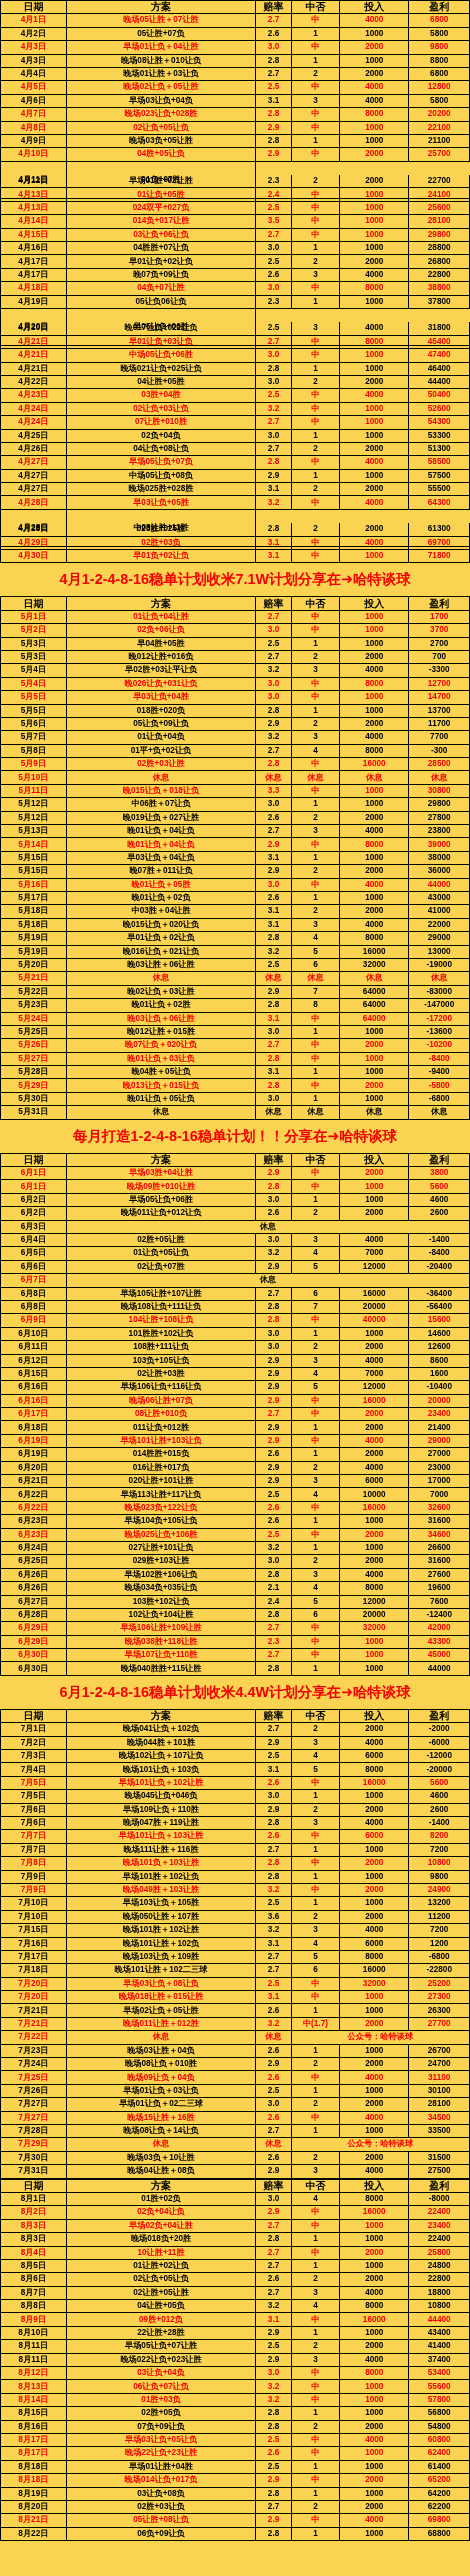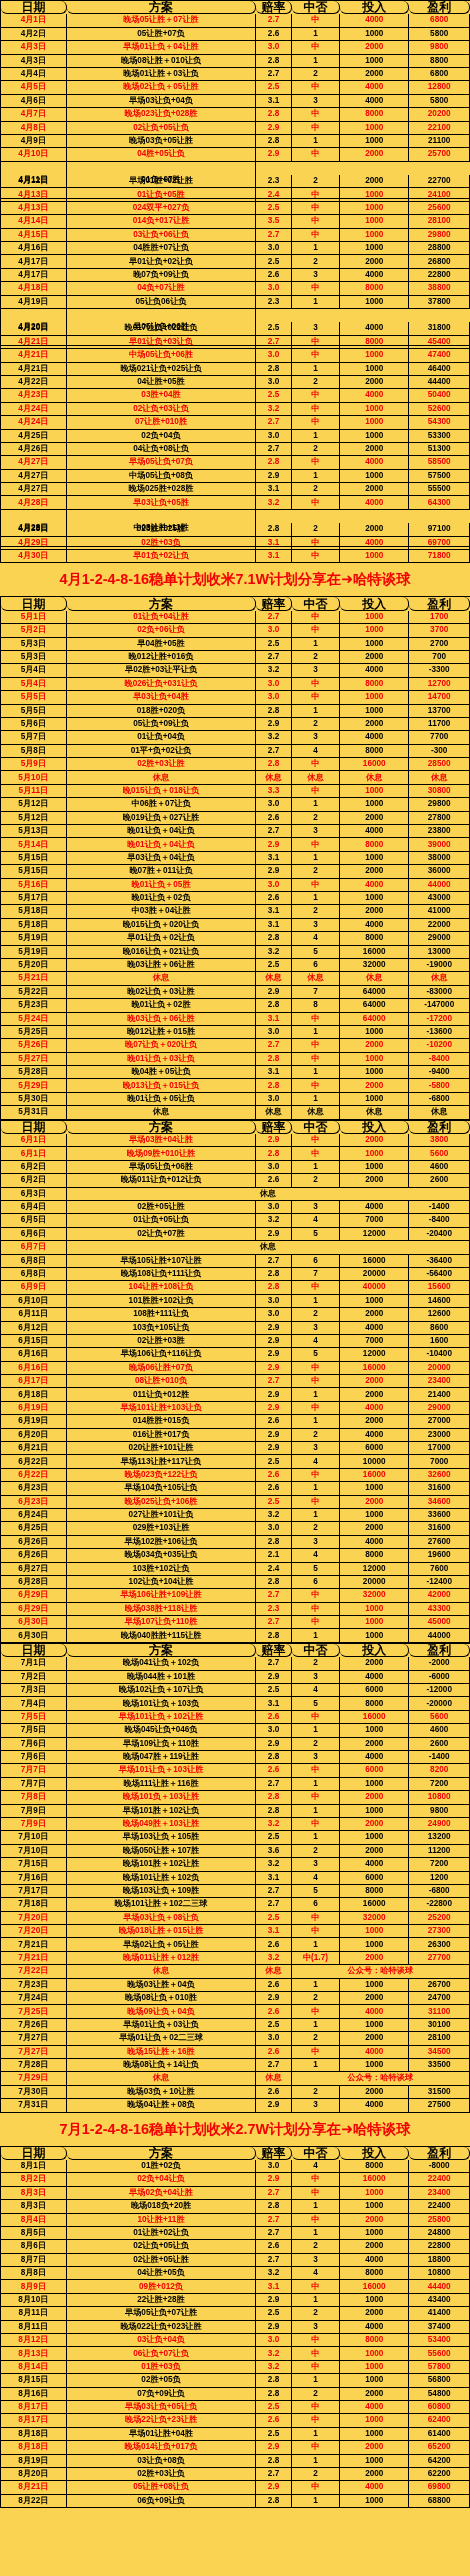--- a/index.html
+++ b/index.html
@@ -19,21 +19,21 @@
   .cell{
     border-right:1px solid #000;
     border-bottom:1px solid #000;
     display:flex;align-items:center;justify-content:center;
     font-size:8.2px;
     color:#000;
     white-space:nowrap;
     overflow:hidden;
     line-height:1;
   }
-  .hdr .cell{font-size:12px;border-radius:6px;}
+  .hdr .cell{font-size:10px;}
   .red{color:#F30000;}
   .sp2{grid-column:span 2;margin-top:36px;}
   .sp3{grid-column:span 3;font-family:Liberation Serif, serif;}
   .sp5{grid-column:span 5;}
   .banner{
     height:33px;
     display:flex;align-items:center;justify-content:center;
     font-size:14.4px;
     letter-spacing:0px;
     text-align:center;
@@ -351,21 +351,21 @@
         <div class="cell">中08让胜+11胜</div>
         <div class="cell sp2">公众号</div>
         <div class="cell sp2">哈特谈球</div>
       </div>
       <div class="row">
         <div class="cell">4月28日</div>
         <div class="cell">023胜+025胜</div>
         <div class="cell">2.8</div>
         <div class="cell">2</div>
         <div class="cell">2000</div>
-        <div class="cell">97100</div>
+        <div class="cell">61300</div>
       </div>
       <div class="row">
         <div class="cell red">4月29日</div>
         <div class="cell red">02胜+03负</div>
         <div class="cell red">3.1</div>
         <div class="cell red">中</div>
         <div class="cell red">4000</div>
         <div class="cell red">69700</div>
       </div>
       <div class="row">
@@ -685,20 +685,21 @@
       </div>
       <div class="row">
         <div class="cell">5月31日</div>
         <div class="cell">休息</div>
         <div class="cell">休息</div>
         <div class="cell">休息</div>
         <div class="cell">休息</div>
         <div class="cell">休息</div>
       </div>
     </div>
+    <div class="banner red">每月打造1-2-4-8-16稳单计划！！分享在➜哈特谈球</div>
     <div class="tbl">
       <div class="row hdr">
         <div class="cell">日期</div>
         <div class="cell">方案</div>
         <div class="cell">赔率</div>
         <div class="cell">中否</div>
         <div class="cell">投入</div>
         <div class="cell">盈利</div>
       </div>
       <div class="row">
@@ -916,21 +917,21 @@
         <div class="cell red">中</div>
         <div class="cell red">2000</div>
         <div class="cell red">34600</div>
       </div>
       <div class="row">
         <div class="cell">6月24日</div>
         <div class="cell">027让胜+101让负</div>
         <div class="cell">3.2</div>
         <div class="cell">1</div>
         <div class="cell">1000</div>
-        <div class="cell">33600</div>
+        <div class="cell">26600</div>
       </div>
       <div class="row">
         <div class="cell">6月25日</div>
         <div class="cell">029胜+103让胜</div>
         <div class="cell">3.0</div>
         <div class="cell">2</div>
         <div class="cell">2000</div>
         <div class="cell">31600</div>
       </div>
       <div class="row">
@@ -989,311 +990,311 @@
         <div class="cell red">1000</div>
         <div class="cell red">45000</div>
       </div>
       <div class="row">
         <div class="cell">6月30日</div>
         <div class="cell">晚场040胜胜+115让胜</div>
         <div class="cell">2.8</div>
         <div class="cell">1</div>
         <div class="cell">1000</div>
         <div class="cell">44000</div>
+      </div>
+    </div>
+    <div class="banner red">6月1-2-4-8-16稳单计划收米4.4W计划分享在➜哈特谈球</div>
+    <div class="tbl">
+      <div class="row hdr">
+        <div class="cell">日期</div>
+        <div class="cell">方案</div>
+        <div class="cell">赔率</div>
+        <div class="cell">中否</div>
+        <div class="cell">投入</div>
+        <div class="cell">盈利</div>
+      </div>
+      <div class="row">
+        <div class="cell">7月1日</div>
+        <div class="cell">晚场041让负＋102负</div>
+        <div class="cell">2.7</div>
+        <div class="cell">2</div>
+        <div class="cell">2000</div>
+        <div class="cell">-2000</div>
+      </div>
+      <div class="row">
+        <div class="cell">7月2日</div>
+        <div class="cell">晚场044胜＋101胜</div>
+        <div class="cell">2.9</div>
+        <div class="cell">3</div>
+        <div class="cell">4000</div>
+        <div class="cell">-6000</div>
+      </div>
+      <div class="row">
+        <div class="cell">7月3日</div>
+        <div class="cell">晚场102让负＋107让负</div>
+        <div class="cell">2.5</div>
+        <div class="cell">4</div>
+        <div class="cell">6000</div>
+        <div class="cell">-12000</div>
+      </div>
+      <div class="row">
+        <div class="cell">7月4日</div>
+        <div class="cell">晚场101让负＋103负</div>
+        <div class="cell">3.1</div>
+        <div class="cell">5</div>
+        <div class="cell">8000</div>
+        <div class="cell">-20000</div>
+      </div>
+      <div class="row">
+        <div class="cell red">7月5日</div>
+        <div class="cell red">早场101让负＋102让胜</div>
+        <div class="cell red">2.6</div>
+        <div class="cell red">中</div>
+        <div class="cell red">16000</div>
+        <div class="cell red">5600</div>
+      </div>
+      <div class="row">
+        <div class="cell">7月5日</div>
+        <div class="cell">晚场045让负+046负</div>
+        <div class="cell">3.0</div>
+        <div class="cell">1</div>
+        <div class="cell">1000</div>
+        <div class="cell">4600</div>
+      </div>
+      <div class="row">
+        <div class="cell">7月6日</div>
+        <div class="cell">早场109让负＋110胜</div>
+        <div class="cell">2.9</div>
+        <div class="cell">2</div>
+        <div class="cell">2000</div>
+        <div class="cell">2600</div>
+      </div>
+      <div class="row">
+        <div class="cell">7月6日</div>
+        <div class="cell">晚场047胜＋119让胜</div>
+        <div class="cell">2.8</div>
+        <div class="cell">3</div>
+        <div class="cell">4000</div>
+        <div class="cell">-1400</div>
+      </div>
+      <div class="row">
+        <div class="cell red">7月7日</div>
+        <div class="cell red">早场101让负＋103让胜</div>
+        <div class="cell red">2.6</div>
+        <div class="cell red">中</div>
+        <div class="cell red">6000</div>
+        <div class="cell red">8200</div>
+      </div>
+      <div class="row">
+        <div class="cell">7月7日</div>
+        <div class="cell">晚场111让胜＋116胜</div>
+        <div class="cell">2.7</div>
+        <div class="cell">1</div>
+        <div class="cell">1000</div>
+        <div class="cell">7200</div>
+      </div>
+      <div class="row">
+        <div class="cell red">7月8日</div>
+        <div class="cell red">晚场101负＋103让胜</div>
+        <div class="cell red">2.8</div>
+        <div class="cell red">中</div>
+        <div class="cell red">2000</div>
+        <div class="cell red">10800</div>
+      </div>
+      <div class="row">
+        <div class="cell">7月9日</div>
+        <div class="cell">早场101胜＋102让负</div>
+        <div class="cell">2.8</div>
+        <div class="cell">1</div>
+        <div class="cell">1000</div>
+        <div class="cell">9800</div>
+      </div>
+      <div class="row">
+        <div class="cell red">7月9日</div>
+        <div class="cell red">晚场049胜＋103让胜</div>
+        <div class="cell red">3.2</div>
+        <div class="cell red">中</div>
+        <div class="cell red">2000</div>
+        <div class="cell red">24900</div>
+      </div>
+      <div class="row">
+        <div class="cell">7月10日</div>
+        <div class="cell">早场103让负＋105胜</div>
+        <div class="cell">2.5</div>
+        <div class="cell">1</div>
+        <div class="cell">1000</div>
+        <div class="cell">13200</div>
+      </div>
+      <div class="row">
+        <div class="cell">7月10日</div>
+        <div class="cell">晚场050让胜＋107胜</div>
+        <div class="cell">3.6</div>
+        <div class="cell">2</div>
+        <div class="cell">2000</div>
+        <div class="cell">11200</div>
+      </div>
+      <div class="row">
+        <div class="cell">7月15日</div>
+        <div class="cell">晚场101胜＋102让胜</div>
+        <div class="cell">3.2</div>
+        <div class="cell">3</div>
+        <div class="cell">4000</div>
+        <div class="cell">7200</div>
+      </div>
+      <div class="row">
+        <div class="cell">7月16日</div>
+        <div class="cell">晚场101让胜＋102负</div>
+        <div class="cell">3.1</div>
+        <div class="cell">4</div>
+        <div class="cell">6000</div>
+        <div class="cell">1200</div>
+      </div>
+      <div class="row">
+        <div class="cell">7月17日</div>
+        <div class="cell">晚场103让负＋109胜</div>
+        <div class="cell">2.7</div>
+        <div class="cell">5</div>
+        <div class="cell">8000</div>
+        <div class="cell">-6800</div>
+      </div>
+      <div class="row">
+        <div class="cell">7月18日</div>
+        <div class="cell">晚场101让胜＋102二三球</div>
+        <div class="cell">2.7</div>
+        <div class="cell">6</div>
+        <div class="cell">16000</div>
+        <div class="cell">-22800</div>
+      </div>
+      <div class="row">
+        <div class="cell red">7月20日</div>
+        <div class="cell red">早场03让负＋08让负</div>
+        <div class="cell red">2.5</div>
+        <div class="cell red">中</div>
+        <div class="cell red">32000</div>
+        <div class="cell red">25200</div>
+      </div>
+      <div class="row">
+        <div class="cell red">7月20日</div>
+        <div class="cell red">晚场018让胜＋015让胜</div>
+        <div class="cell red">3.1</div>
+        <div class="cell red">中</div>
+        <div class="cell red">1000</div>
+        <div class="cell red">27300</div>
+      </div>
+      <div class="row">
+        <div class="cell">7月21日</div>
+        <div class="cell">早场02让负＋05让胜</div>
+        <div class="cell">2.6</div>
+        <div class="cell">1</div>
+        <div class="cell">1000</div>
+        <div class="cell">26300</div>
+      </div>
+      <div class="row">
+        <div class="cell red">7月21日</div>
+        <div class="cell red">晚场011让胜＋012胜</div>
+        <div class="cell red">3.2</div>
+        <div class="cell red">中(1.7)</div>
+        <div class="cell red">2000</div>
+        <div class="cell red">27700</div>
+      </div>
+      <div class="row">
+        <div class="cell red">7月22日</div>
+        <div class="cell red">休息</div>
+        <div class="cell red">休息</div>
+        <div class="cell red sp3">公众号：哈特谈球</div>
+      </div>
+      <div class="row">
+        <div class="cell">7月23日</div>
+        <div class="cell">晚场03让胜＋04负</div>
+        <div class="cell">2.6</div>
+        <div class="cell">1</div>
+        <div class="cell">1000</div>
+        <div class="cell">26700</div>
+      </div>
+      <div class="row">
+        <div class="cell">7月24日</div>
+        <div class="cell">晚场08让负＋010胜</div>
+        <div class="cell">2.9</div>
+        <div class="cell">2</div>
+        <div class="cell">2000</div>
+        <div class="cell">24700</div>
+      </div>
+      <div class="row">
+        <div class="cell red">7月25日</div>
+        <div class="cell red">晚场09让负＋04负</div>
+        <div class="cell red">2.6</div>
+        <div class="cell red">中</div>
+        <div class="cell red">4000</div>
+        <div class="cell red">31100</div>
+      </div>
+      <div class="row">
+        <div class="cell">7月26日</div>
+        <div class="cell">早场01让负＋03让负</div>
+        <div class="cell">2.5</div>
+        <div class="cell">1</div>
+        <div class="cell">1000</div>
+        <div class="cell">30100</div>
+      </div>
+      <div class="row">
+        <div class="cell">7月27日</div>
+        <div class="cell">早场01让负＋02二三球</div>
+        <div class="cell">3.0</div>
+        <div class="cell">2</div>
+        <div class="cell">2000</div>
+        <div class="cell">28100</div>
+      </div>
+      <div class="row">
+        <div class="cell red">7月27日</div>
+        <div class="cell red">晚场15让胜＋16胜</div>
+        <div class="cell red">2.6</div>
+        <div class="cell red">中</div>
+        <div class="cell red">4000</div>
+        <div class="cell red">34500</div>
+      </div>
+      <div class="row">
+        <div class="cell">7月28日</div>
+        <div class="cell">晚场08让负＋14让负</div>
+        <div class="cell">2.7</div>
+        <div class="cell">1</div>
+        <div class="cell">1000</div>
+        <div class="cell">33500</div>
+      </div>
+      <div class="row">
+        <div class="cell red">7月29日</div>
+        <div class="cell red">休息</div>
+        <div class="cell red">休息</div>
+        <div class="cell red sp3">公众号：哈特谈球</div>
+      </div>
+      <div class="row">
+        <div class="cell">7月30日</div>
+        <div class="cell">晚场03负＋10让胜</div>
+        <div class="cell">2.6</div>
+        <div class="cell">2</div>
+        <div class="cell">2000</div>
+        <div class="cell">31500</div>
+      </div>
+      <div class="row">
+        <div class="cell">7月31日</div>
+        <div class="cell">晚场04让胜＋08负</div>
+        <div class="cell">2.9</div>
+        <div class="cell">3</div>
+        <div class="cell">4000</div>
+        <div class="cell">27500</div>
       </div>
     </div>
     <div class="tbl">
       <div class="row hdr">
         <div class="cell">日期</div>
         <div class="cell">方案</div>
         <div class="cell">赔率</div>
         <div class="cell">中否</div>
         <div class="cell">投入</div>
         <div class="cell">盈利</div>
       </div>
       <div class="row">
-        <div class="cell">7月1日</div>
-        <div class="cell">晚场041让负＋102负</div>
-        <div class="cell">2.7</div>
-        <div class="cell">2</div>
-        <div class="cell">2000</div>
-        <div class="cell">-2000</div>
-      </div>
-      <div class="row">
-        <div class="cell">7月2日</div>
-        <div class="cell">晚场044胜＋101胜</div>
-        <div class="cell">2.9</div>
-        <div class="cell">3</div>
-        <div class="cell">4000</div>
-        <div class="cell">-6000</div>
-      </div>
-      <div class="row">
-        <div class="cell">7月3日</div>
-        <div class="cell">晚场102让负＋107让负</div>
-        <div class="cell">2.5</div>
-        <div class="cell">4</div>
-        <div class="cell">6000</div>
-        <div class="cell">-12000</div>
-      </div>
-      <div class="row">
-        <div class="cell">7月4日</div>
-        <div class="cell">晚场101让负＋103负</div>
-        <div class="cell">3.1</div>
-        <div class="cell">5</div>
-        <div class="cell">8000</div>
-        <div class="cell">-20000</div>
-      </div>
-      <div class="row">
-        <div class="cell red">7月5日</div>
-        <div class="cell red">早场101让负＋102让胜</div>
-        <div class="cell red">2.6</div>
-        <div class="cell red">中</div>
-        <div class="cell red">16000</div>
-        <div class="cell red">5600</div>
-      </div>
-      <div class="row">
-        <div class="cell">7月5日</div>
-        <div class="cell">晚场045让负+046负</div>
-        <div class="cell">3.0</div>
-        <div class="cell">1</div>
-        <div class="cell">1000</div>
-        <div class="cell">4600</div>
-      </div>
-      <div class="row">
-        <div class="cell">7月6日</div>
-        <div class="cell">早场109让负＋110胜</div>
-        <div class="cell">2.9</div>
-        <div class="cell">2</div>
-        <div class="cell">2000</div>
-        <div class="cell">2600</div>
-      </div>
-      <div class="row">
-        <div class="cell">7月6日</div>
-        <div class="cell">晚场047胜＋119让胜</div>
-        <div class="cell">2.8</div>
-        <div class="cell">3</div>
-        <div class="cell">4000</div>
-        <div class="cell">-1400</div>
-      </div>
-      <div class="row">
-        <div class="cell red">7月7日</div>
-        <div class="cell red">早场101让负＋103让胜</div>
-        <div class="cell red">2.6</div>
-        <div class="cell red">中</div>
-        <div class="cell red">6000</div>
-        <div class="cell red">8200</div>
-      </div>
-      <div class="row">
-        <div class="cell">7月7日</div>
-        <div class="cell">晚场111让胜＋116胜</div>
-        <div class="cell">2.7</div>
-        <div class="cell">1</div>
-        <div class="cell">1000</div>
-        <div class="cell">7200</div>
-      </div>
-      <div class="row">
-        <div class="cell red">7月8日</div>
-        <div class="cell red">晚场101负＋103让胜</div>
-        <div class="cell red">2.8</div>
-        <div class="cell red">中</div>
-        <div class="cell red">2000</div>
-        <div class="cell red">10800</div>
-      </div>
-      <div class="row">
-        <div class="cell">7月9日</div>
-        <div class="cell">早场101胜＋102让负</div>
-        <div class="cell">2.8</div>
-        <div class="cell">1</div>
-        <div class="cell">1000</div>
-        <div class="cell">9800</div>
-      </div>
-      <div class="row">
-        <div class="cell red">7月9日</div>
-        <div class="cell red">晚场049胜＋103让胜</div>
-        <div class="cell red">3.2</div>
-        <div class="cell red">中</div>
-        <div class="cell red">2000</div>
-        <div class="cell red">24900</div>
-      </div>
-      <div class="row">
-        <div class="cell">7月10日</div>
-        <div class="cell">早场103让负＋105胜</div>
-        <div class="cell">2.5</div>
-        <div class="cell">1</div>
-        <div class="cell">1000</div>
-        <div class="cell">13200</div>
-      </div>
-      <div class="row">
-        <div class="cell">7月10日</div>
-        <div class="cell">晚场050让胜＋107胜</div>
-        <div class="cell">3.6</div>
-        <div class="cell">2</div>
-        <div class="cell">2000</div>
-        <div class="cell">11200</div>
-      </div>
-      <div class="row">
-        <div class="cell">7月15日</div>
-        <div class="cell">晚场101胜＋102让胜</div>
-        <div class="cell">3.2</div>
-        <div class="cell">3</div>
-        <div class="cell">4000</div>
-        <div class="cell">7200</div>
-      </div>
-      <div class="row">
-        <div class="cell">7月16日</div>
-        <div class="cell">晚场101让胜＋102负</div>
-        <div class="cell">3.1</div>
-        <div class="cell">4</div>
-        <div class="cell">6000</div>
-        <div class="cell">1200</div>
-      </div>
-      <div class="row">
-        <div class="cell">7月17日</div>
-        <div class="cell">晚场103让负＋109胜</div>
-        <div class="cell">2.7</div>
-        <div class="cell">5</div>
-        <div class="cell">8000</div>
-        <div class="cell">-6800</div>
-      </div>
-      <div class="row">
-        <div class="cell">7月18日</div>
-        <div class="cell">晚场101让胜＋102二三球</div>
-        <div class="cell">2.7</div>
-        <div class="cell">6</div>
-        <div class="cell">16000</div>
-        <div class="cell">-22800</div>
-      </div>
-      <div class="row">
-        <div class="cell red">7月20日</div>
-        <div class="cell red">早场03让负＋08让负</div>
-        <div class="cell red">2.5</div>
-        <div class="cell red">中</div>
-        <div class="cell red">32000</div>
-        <div class="cell red">25200</div>
-      </div>
-      <div class="row">
-        <div class="cell red">7月20日</div>
-        <div class="cell red">晚场018让胜＋015让胜</div>
-        <div class="cell red">3.1</div>
-        <div class="cell red">中</div>
-        <div class="cell red">1000</div>
-        <div class="cell red">27300</div>
-      </div>
-      <div class="row">
-        <div class="cell">7月21日</div>
-        <div class="cell">早场02让负＋05让胜</div>
-        <div class="cell">2.6</div>
-        <div class="cell">1</div>
-        <div class="cell">1000</div>
-        <div class="cell">26300</div>
-      </div>
-      <div class="row">
-        <div class="cell red">7月21日</div>
-        <div class="cell red">晚场011让胜＋012胜</div>
-        <div class="cell red">3.2</div>
-        <div class="cell red">中(1.7)</div>
-        <div class="cell red">2000</div>
-        <div class="cell red">27700</div>
-      </div>
-      <div class="row">
-        <div class="cell red">7月22日</div>
-        <div class="cell red">休息</div>
-        <div class="cell red">休息</div>
-        <div class="cell red sp3">公众号：哈特谈球</div>
-      </div>
-      <div class="row">
-        <div class="cell">7月23日</div>
-        <div class="cell">晚场03让胜＋04负</div>
-        <div class="cell">2.6</div>
-        <div class="cell">1</div>
-        <div class="cell">1000</div>
-        <div class="cell">26700</div>
-      </div>
-      <div class="row">
-        <div class="cell">7月24日</div>
-        <div class="cell">晚场08让负＋010胜</div>
-        <div class="cell">2.9</div>
-        <div class="cell">2</div>
-        <div class="cell">2000</div>
-        <div class="cell">24700</div>
-      </div>
-      <div class="row">
-        <div class="cell red">7月25日</div>
-        <div class="cell red">晚场09让负＋04负</div>
-        <div class="cell red">2.6</div>
-        <div class="cell red">中</div>
-        <div class="cell red">4000</div>
-        <div class="cell red">31100</div>
-      </div>
-      <div class="row">
-        <div class="cell">7月26日</div>
-        <div class="cell">早场01让负＋03让负</div>
-        <div class="cell">2.5</div>
-        <div class="cell">1</div>
-        <div class="cell">1000</div>
-        <div class="cell">30100</div>
-      </div>
-      <div class="row">
-        <div class="cell">7月27日</div>
-        <div class="cell">早场01让负＋02二三球</div>
-        <div class="cell">3.0</div>
-        <div class="cell">2</div>
-        <div class="cell">2000</div>
-        <div class="cell">28100</div>
-      </div>
-      <div class="row">
-        <div class="cell red">7月27日</div>
-        <div class="cell red">晚场15让胜＋16胜</div>
-        <div class="cell red">2.6</div>
-        <div class="cell red">中</div>
-        <div class="cell red">4000</div>
-        <div class="cell red">34500</div>
-      </div>
-      <div class="row">
-        <div class="cell">7月28日</div>
-        <div class="cell">晚场08让负＋14让负</div>
-        <div class="cell">2.7</div>
-        <div class="cell">1</div>
-        <div class="cell">1000</div>
-        <div class="cell">33500</div>
-      </div>
-      <div class="row">
-        <div class="cell red">7月29日</div>
-        <div class="cell red">休息</div>
-        <div class="cell red">休息</div>
-        <div class="cell red sp3">公众号：哈特谈球</div>
-      </div>
-      <div class="row">
-        <div class="cell">7月30日</div>
-        <div class="cell">晚场03负＋10让胜</div>
-        <div class="cell">2.6</div>
-        <div class="cell">2</div>
-        <div class="cell">2000</div>
-        <div class="cell">31500</div>
-      </div>
-      <div class="row">
-        <div class="cell">7月31日</div>
-        <div class="cell">晚场04让胜＋08负</div>
-        <div class="cell">2.9</div>
-        <div class="cell">3</div>
-        <div class="cell">4000</div>
-        <div class="cell">27500</div>
-      </div>
-    </div>
-    <div class="banner red">7月1-2-4-8-16稳单计划收米2.7W计划分享在➜哈特谈球</div>
-    <div class="tbl">
-      <div class="row hdr">
-        <div class="cell">日期</div>
-        <div class="cell">方案</div>
-        <div class="cell">赔率</div>
-        <div class="cell">中否</div>
-        <div class="cell">投入</div>
-        <div class="cell">盈利</div>
-      </div>
-      <div class="row">
         <div class="cell">8月1日</div>
         <div class="cell">01胜+02负</div>
         <div class="cell">3.0</div>
         <div class="cell">4</div>
         <div class="cell">8000</div>
         <div class="cell">-8000</div>
       </div>
       <div class="row">
         <div class="cell red">8月2日</div>
         <div class="cell red">02负+04让负</div>

